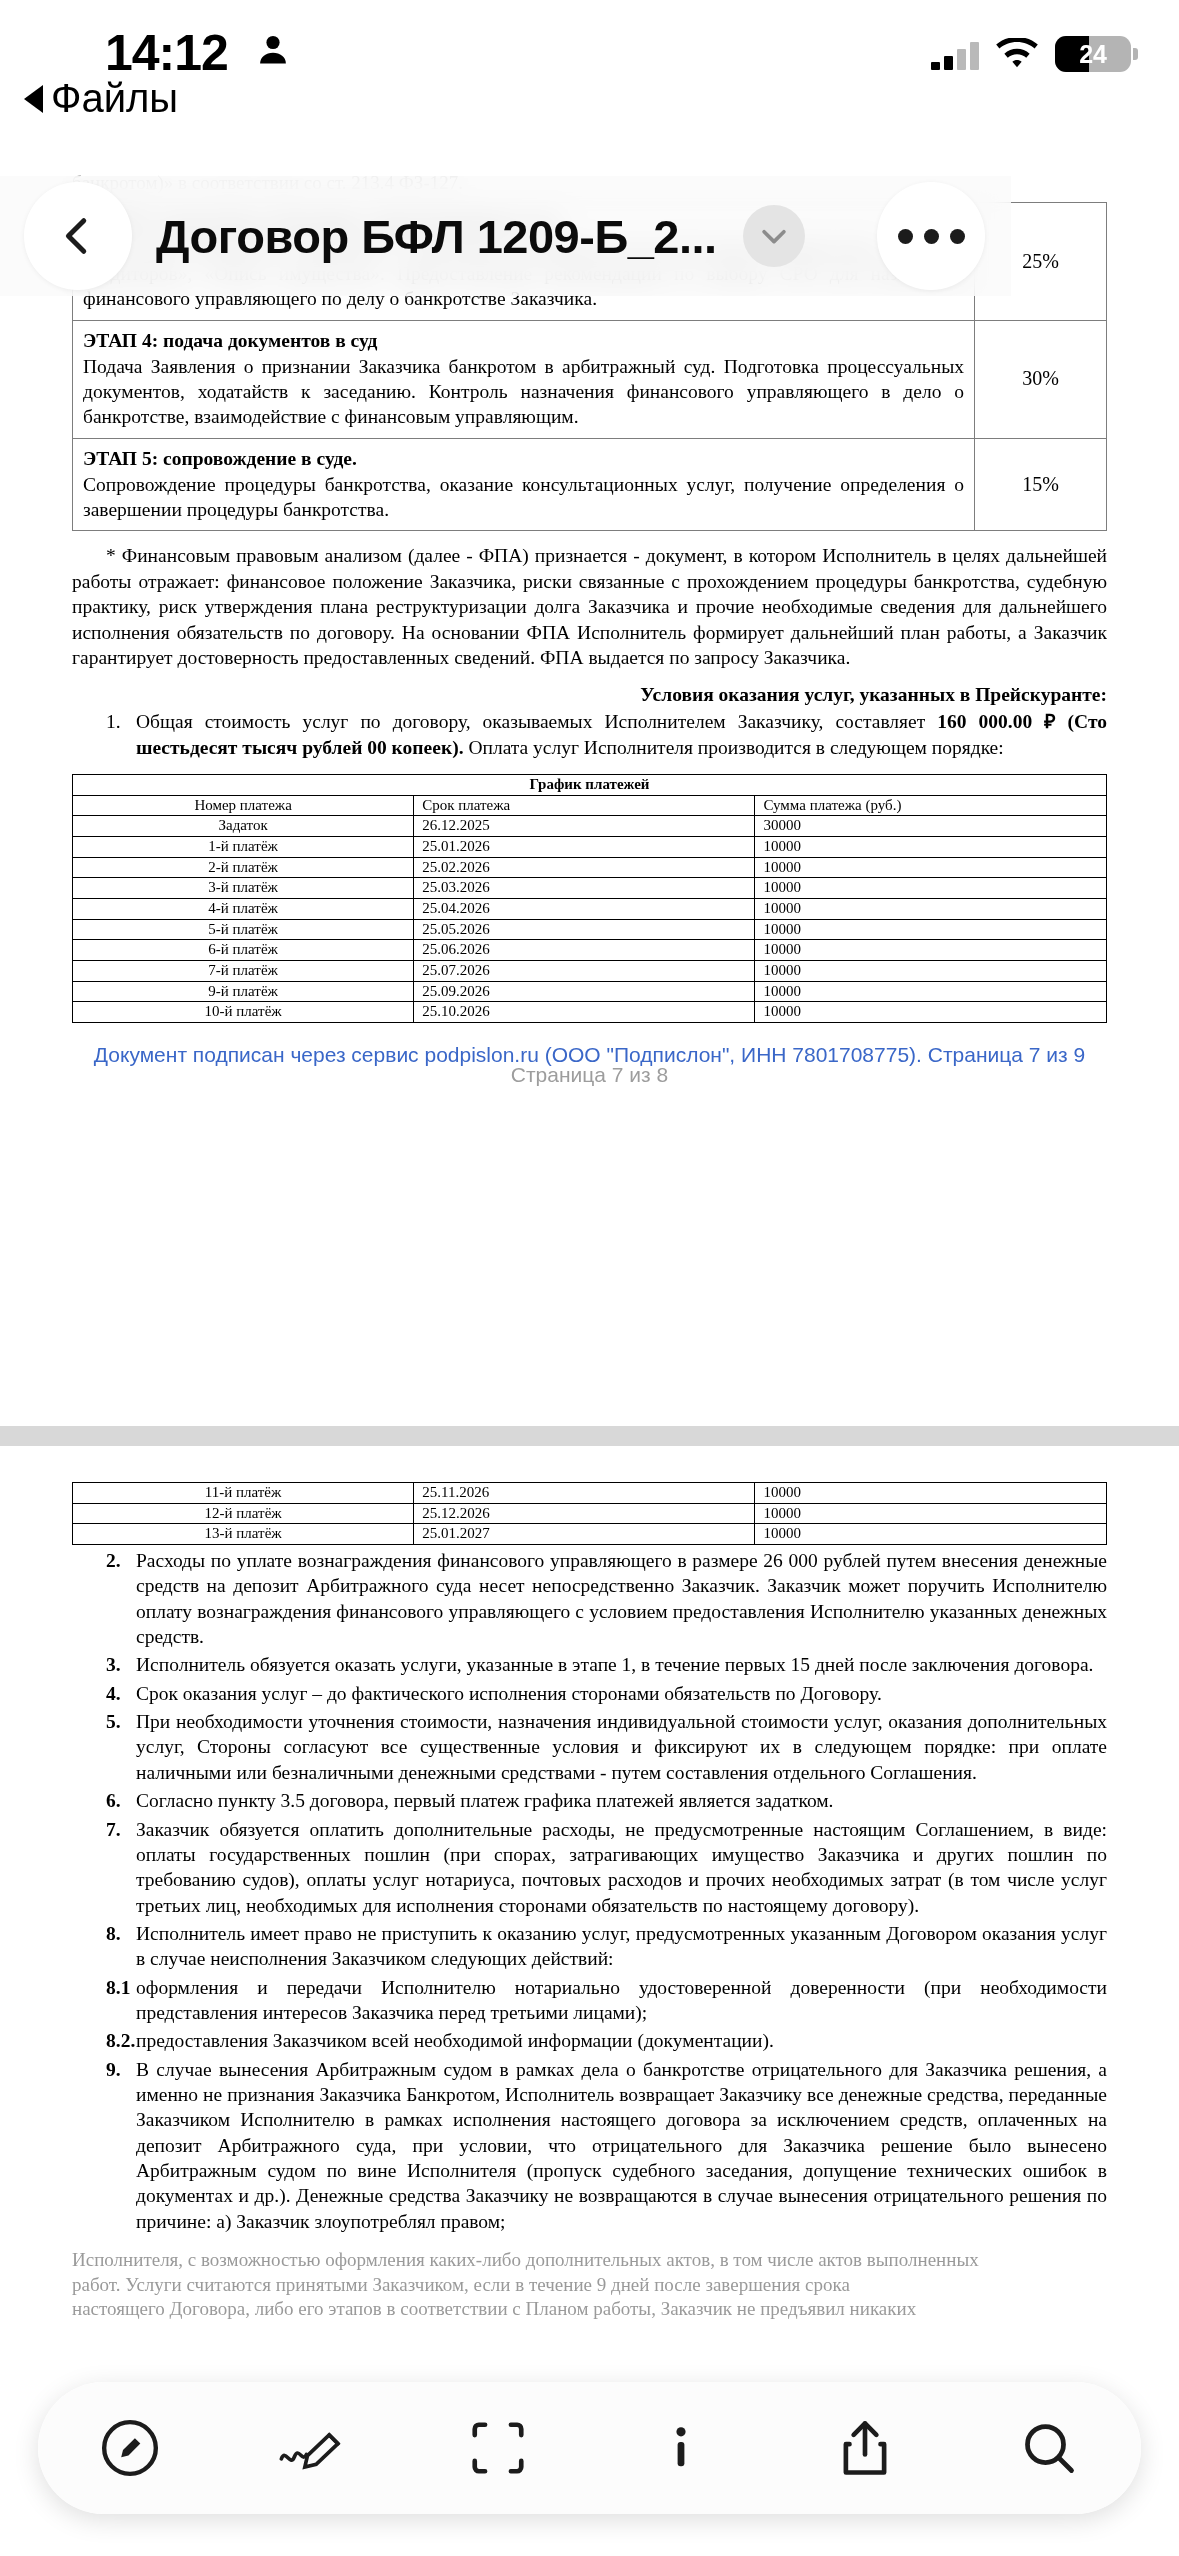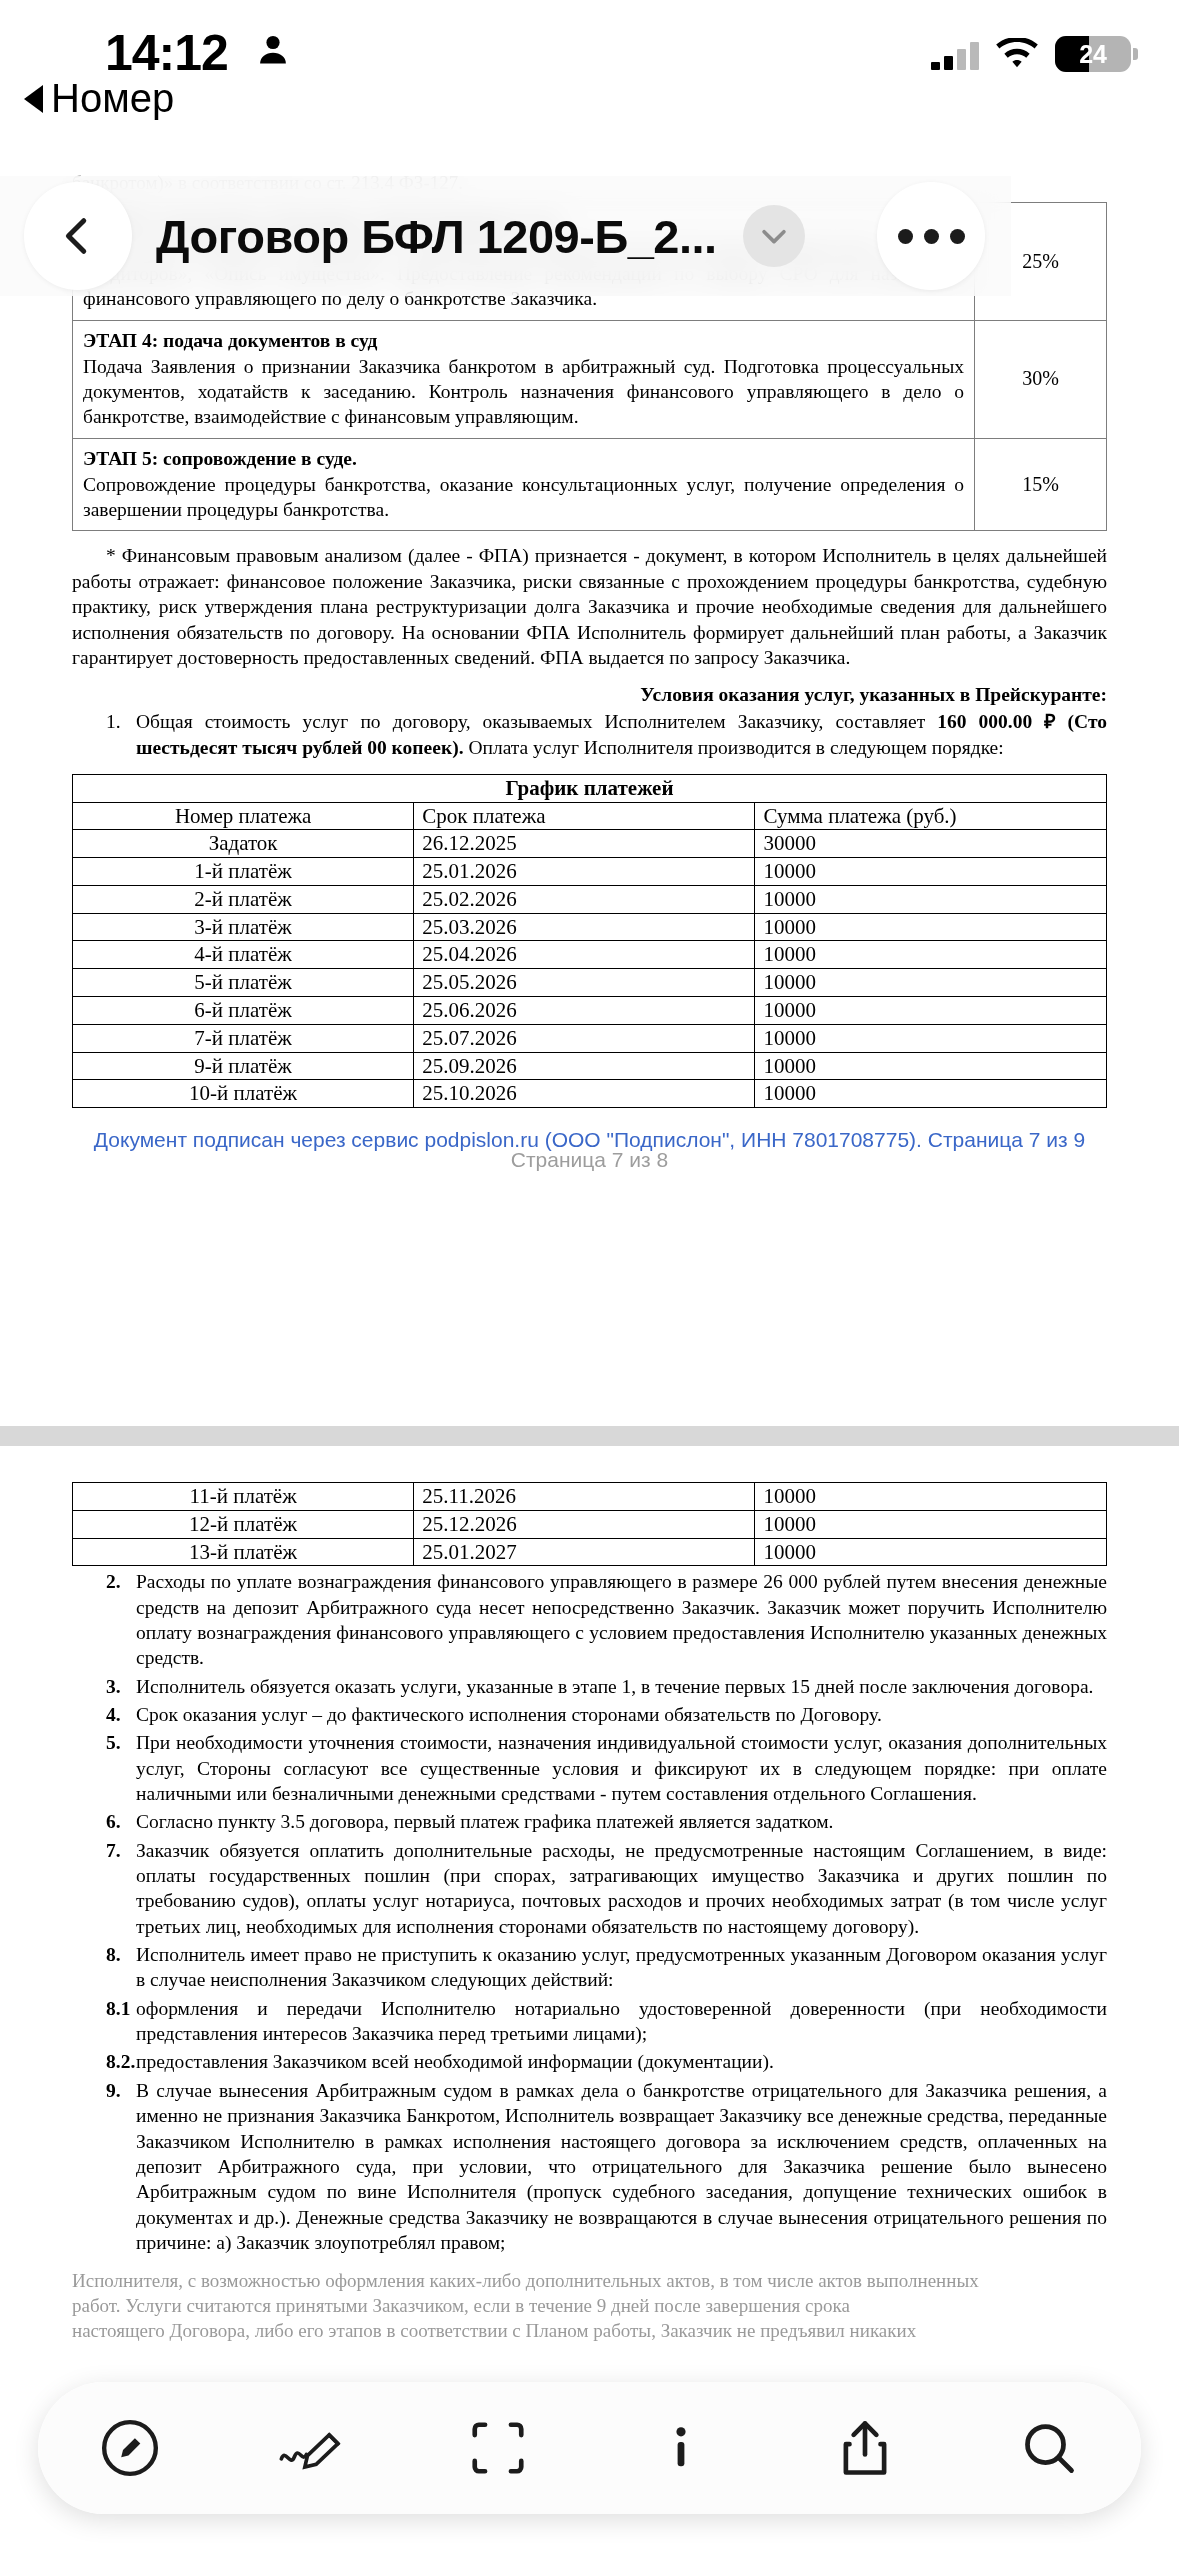--- a/index.html
+++ b/index.html
@@ -87,21 +87,21 @@
   
   .para{ font-size:19.5px; line-height:1.3; text-align:justify; margin-top:12px; }
   .para .ind{ display:inline-block; width:34px; }
   .center-b{ text-align:center; font-weight:bold; font-size:19.5px; margin-top:14px; }
   .li{ font-size:19.5px; line-height:1.3; text-align:justify; margin-top:3px; padding-left:64px; position:relative;}
   .li .num{ position:absolute; left:34px; }
   b{font-weight:bold;}
 
   
   table.pay{
-    width:100%; border-collapse:collapse; font-size:21px; margin-top:14px;
+    width:100%; border-collapse:collapse; font-size:15px; margin-top:14px;
     line-height:1.18;
   }
   table.pay td,table.pay th{ border:1px solid #000; padding:1px 8px; font-weight:normal; }
   table.pay .cap{ text-align:center; font-weight:bold; }
   table.pay .hdr{ text-align:center; }
   table.pay .no{ text-align:center; width:33%; }
   table.pay .dt{ width:33%; }
 
   
   .signline{
@@ -342,21 +342,21 @@
       </svg>
     </div>
     <div class="batt">
       <span>24</span>
     </div>
   </div>
 </div>
 
 <div class="backfiles">
   <span class="tri"></span>
-  <span>Номер</span>
+  <span>Файлы</span>
 </div>
 
 <div class="navbar">
   <div class="nav-blur"></div>
 
   <div class="circle-btn back-circle">
     <span>
       <svg width="46" height="46" viewBox="0 0 24 24" fill="none" stroke="#1c1c1c" stroke-width="2.6" stroke-linecap="round" stroke-linejoin="round">
         <polyline points="15,4 7,12 15,20"></polyline>
       </svg>

